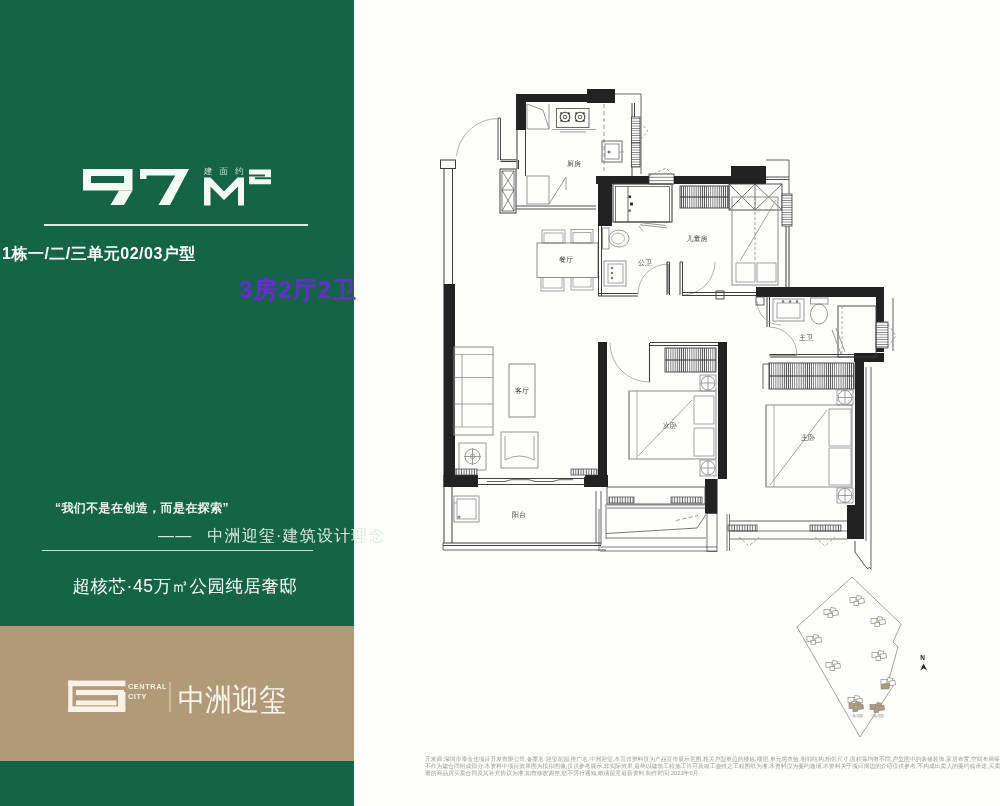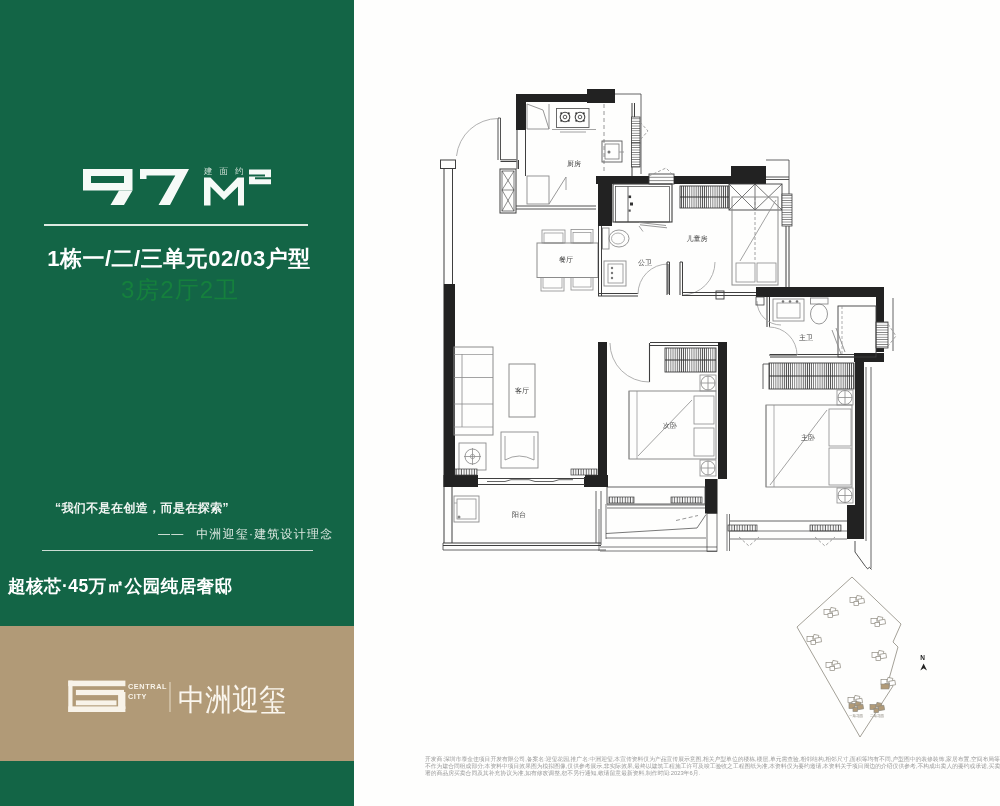--- a/index.html
+++ b/index.html
@@ -12,26 +12,26 @@
 <g fill="#f6faf7">
 <path d="M83,169 H132.5 V190.6 H83 Z M91,176 V183 H124 V176 Z" fill-rule="evenodd"></path>
 <path d="M119,190.6 H132.5 L124,205 H110.5 Z"></path>
 <path d="M140,169 H189 L170,205 H158.5 L175.3,175.5 H146.5 V179 H140 Z"></path>
 <path d="M204,177.5 h6.5 L224,191.5 L237.5,177.5 h6.5 V205.5 h-6 V186.5 L224,200 L210.5,186.5 V205.5 h-6.5 Z"></path>
 <path d="M249,169.5 H271 V177.2 H255 V179.3 H271 V184.3 H249 V176.6 H265 V174.4 H249 Z"></path>
 </g>
 <text x="204" y="173.5" font-size="8.5" fill="#cfe0d6" style="letter-spacing:7px" font-family="Liberation Sans">建面约</text>
 </svg>
 <div class="abs" style="left:44px;top:224px;width:264px;height:1.6px;background:#e8f0ea;opacity:.95"></div>
-<div class="abs" style="left:2px;top:244px;width:354px;text-align:center;color:#fff;font-size:22px;font-weight:bold;letter-spacing:0.5px">1栋一/二/三单元02/03户型</div>
-<div class="abs" style="left:3px;top:274px;width:354px;text-align:center;color:#15803d;font-size:24px;font-weight:normal;letter-spacing:1px">3房2厅2卫</div>
+<div class="abs" style="left:2px;top:244px;width:354px;color:#fff;font-size:16px;font-weight:bold;letter-spacing:0.5px">1栋一/二/三单元02/03户型</div>
+<div class="abs" style="left:3px;top:274px;width:354px;text-align:right;color:#6d28d9;font-size:24px;font-weight:bold;letter-spacing:1px">3房2厅2卫</div>
 <div class="abs" style="left:55px;top:500px;width:300px;color:#f2f6f3;font-size:12px;font-weight:bold;letter-spacing:0.4px">“我们不是在创造，而是在探索”</div>
-<div class="abs" style="left:158px;top:526px;color:#dfe9e2;font-size:12px;letter-spacing:1.2px">——  中洲迎玺·建筑设计理念</div>
+<div class="abs" style="left:158px;top:526px;color:#dfe9e2;font-size:16px;letter-spacing:1.2px">——  中洲迎玺·建筑设计理念</div>
 <div class="abs" style="left:42px;top:550px;width:271px;height:1.2px;background:#dfe9e2;opacity:.9"></div>
-<div class="abs" style="left:8px;top:574px;width:354px;color:#fff;font-size:17.5px;font-weight:bold;letter-spacing:0.5px">超核芯·45万㎡<span style="font-size:18px"></span>公园纯居奢邸</div>
+<div class="abs" style="left:8px;top:574px;width:354px;text-align:center;color:#fff;font-size:17.5px;font-weight:normal;letter-spacing:0.5px">超核芯·45万㎡<span style="font-size:18px"></span>公园纯居奢邸</div>
 <svg class="abs" style="left:0;top:630px" width="354" height="130" viewBox="0 0 354 130">
 <g fill="#f8f3e9">
 <rect x="68.3" y="50.6" width="57.1" height="5.6"></rect>
 <rect x="68.3" y="50.6" width="4.2" height="31.4"></rect>
 <rect x="68.3" y="76.4" width="57.1" height="5.6"></rect>
 <rect x="75.9" y="59.9" width="48.1" height="5.2"></rect>
 <rect x="118.1" y="62" width="7.3" height="17"></rect>
 <rect x="75.9" y="70.4" width="40.6" height="4.9"></rect>
 </g>
 <text x="128" y="58.5" font-size="7.3" font-weight="bold" fill="#f8f3e9" style="letter-spacing:0.6px">CENTRAL</text>

